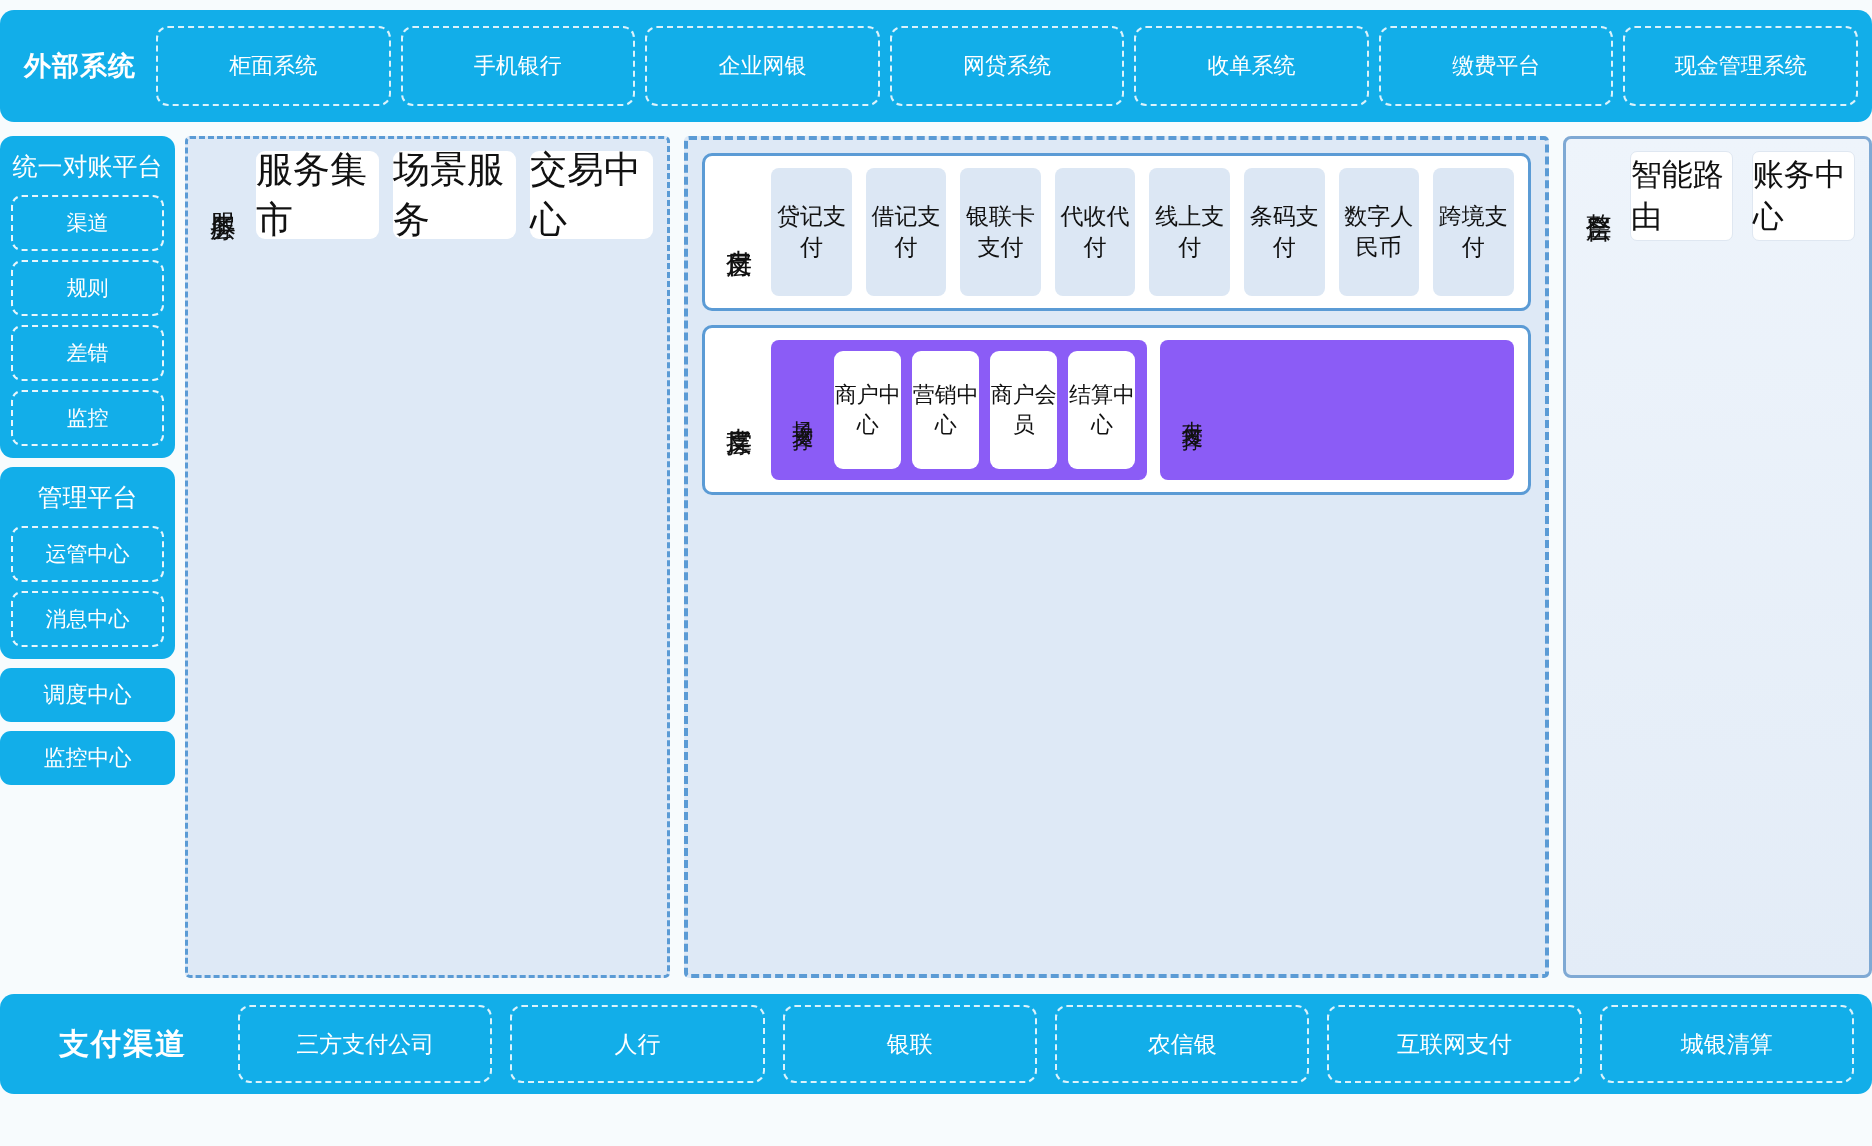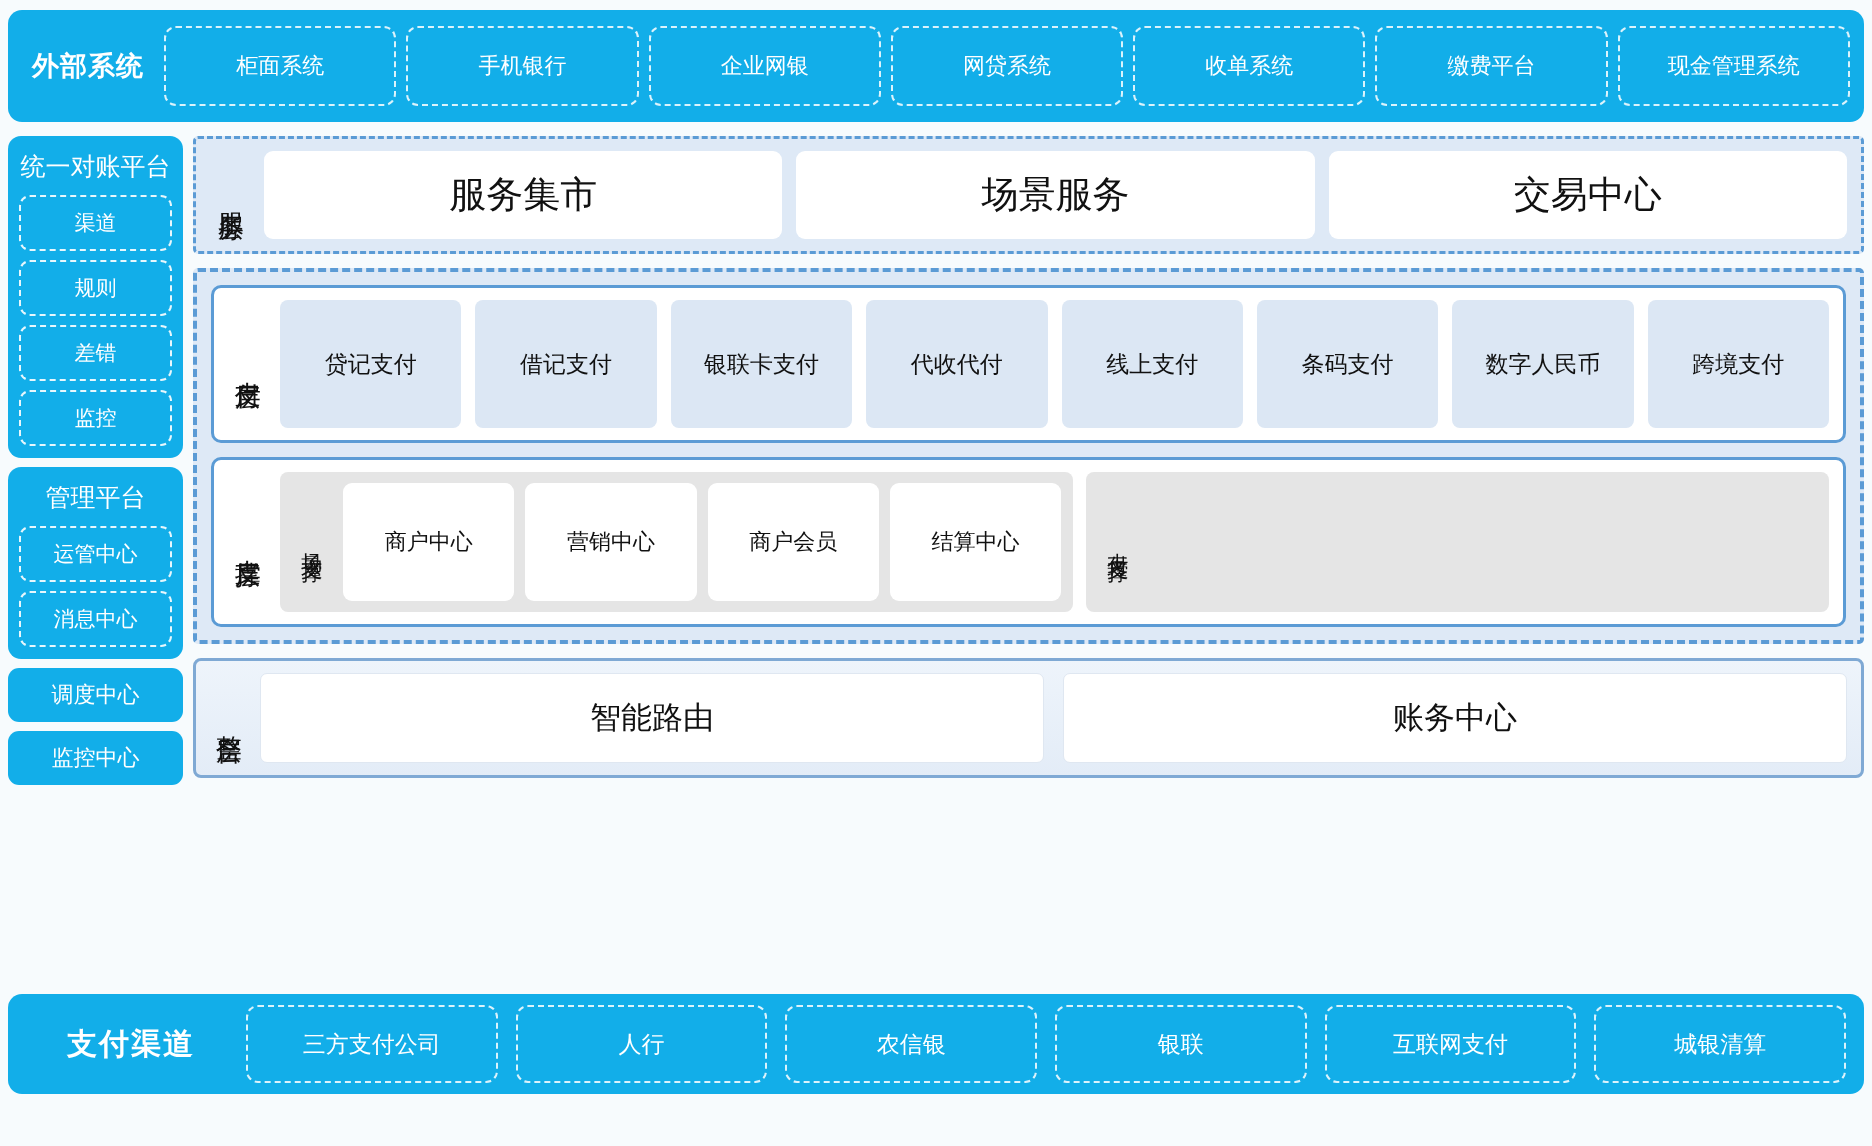--- a/index.html
+++ b/index.html
@@ -8,21 +8,21 @@
     height: 1146px;
     background: #f7fbfd;
     font-family: "Liberation Sans", "DejaVu Sans", sans-serif;
     overflow: hidden;
   }
   .page {
     position: relative;
     width: 1872px;
     height: 966px;
     background: #f7fbfd;
-    padding: 10px 8px;
+    padding: 10px 0;
   }
 
   
   .blue-bar {
     background: #12AEE9;
     border-radius: 14px;
     display: flex;
     align-items: center;
     width: 100%;
   }
@@ -90,21 +90,21 @@
     border-radius: 11px;
     color: #fff;
     font-size: 22px;
     height: 54px;
     display: flex;
     align-items: center;
     justify-content: center;
   }
 
   
-  .stack { flex: 1; display: flex; flex-direction: column; gap: 14px; }
+  .stack { flex: 1; display: flex; gap: 14px; }
 
   .dash-box-dotdash {
     border: 3px dashed #5B9BD5;
     background: #DEE9F6;
     border-radius: 5px;
     padding: 12px 14px;
   }
   .dash-box {
     border: 4px dashed #5B9BD5;
     background: #DEE9F6;
@@ -171,21 +171,21 @@
     color: #111;
     height: 128px;
     text-align: center;
   }
   #payment-layer .vlabel { width: 40px; }
 
   
   #support-layer .vlabel { width: 40px; }
   #support-layer .groups { display: flex; flex: 1; gap: 13px; }
   .group {
-    background: #e5e5e5;
+    background: #8b5cf6;
     border-radius: 8px;
     padding: 11px 12px;
     display: flex;
     align-items: stretch;
     gap: 11px;
   }
   .group.scene { flex: 1.07; }
   .group.pay { flex: 1; }
   .group .vlabel { width: 34px; }
   .group .items { display: flex; flex: 1; gap: 11px; }
@@ -330,20 +330,20 @@
       </div>
 
     </div>
   </div>
 
   <div class="blue-bar" id="channel-bar">
     <div class="bar-title">支付渠道</div>
     <div class="chips">
       <div class="dash-chip">三方支付公司</div>
       <div class="dash-chip">人行</div>
+      <div class="dash-chip">银联</div>
       <div class="dash-chip">农信银</div>
-      <div class="dash-chip">银联</div>
       <div class="dash-chip">互联网支付</div>
       <div class="dash-chip">城银清算</div>
     </div>
   </div>
 
 </div>
 
 </body></html>

